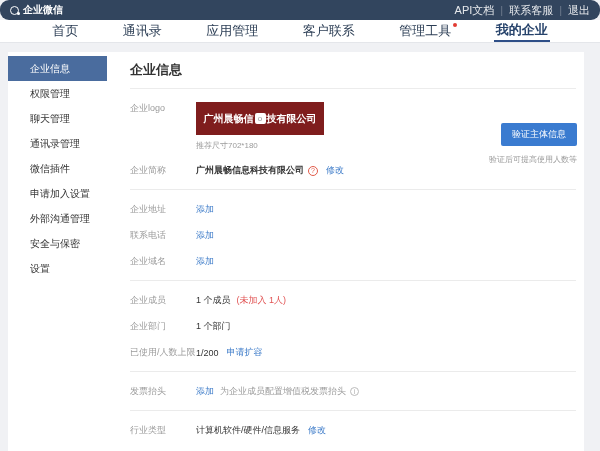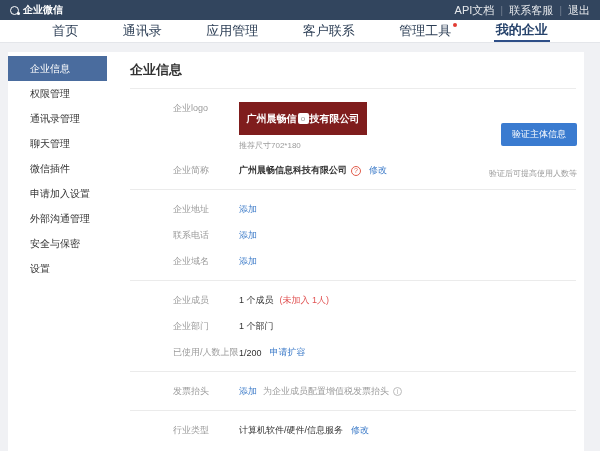--- a/index.html
+++ b/index.html
@@ -2,21 +2,21 @@
 <html><head>
 <meta charset="utf-8">
 <style>
   * { margin:0; padding:0; box-sizing:border-box; }
   html,body { width:600px; height:451px; overflow:hidden;
     font-family:"Liberation Sans","DejaVu Sans",sans-serif; }
   body { background:#f0f1f4; color:#333; }
 
   
   .topbar { height:20px; background:#32455e; display:flex; align-items:center;
-    justify-content:space-between; padding:4px 10px; }
+    justify-content:space-between; padding:4px 10px;border-radius:9px; }
   .brand { display:flex; align-items:center; color:#fff; font-size:10px; font-weight:bold; }
   .brand-icon { width:9px; height:9px; border:1.2px solid #fff; border-radius:50%;
     margin-right:4px; position:relative; }
   .brand-icon i { position:absolute; right:-2px; bottom:-1px; width:3px; height:3px;
     background:#fff; border-radius:50%; }
   .toplinks { display:flex; align-items:center; font-size:11px; color:rgba(255,255,255,.88); }
   .toplinks .sep { color:rgba(255,255,255,.28); margin:0 6px; }
   .toplinks span[data-interactable="true"] { cursor:pointer; }
 
   
@@ -35,21 +35,21 @@
   .sidebar { width:99px; padding-top:4px; flex-shrink:0; }
   .side-item { height:25px; line-height:25px; padding-left:22px; font-size:10px;
     color:#333; cursor:pointer; white-space:nowrap; }
   .side-item.active { background:#4a6c9e; color:#fff; }
 
   .main { flex:1; position:relative; padding:9px 8px 10px 23px; }
   .page-title { font-size:13px; font-weight:bold; color:#333; padding-bottom:9px;
     border-bottom:1px solid #ececec; }
 
   .row { display:flex; align-items:center; margin-top:13px; min-height:13px; }
-  .row-label { width:66px; flex-shrink:0; font-size:9px; color:#9b9b9b; white-space:nowrap;margin-left:43px; }
+  .row-label { width:66px; flex-shrink:0; font-size:9px; color:#9b9b9b; white-space:nowrap; }
   .row-value { font-size:9px; color:#333; display:flex; align-items:center; }
   .bold { font-weight:bold; }
   .link { color:#3e7cc9; cursor:pointer; font-size:9px; }
   .ml { margin-left:8px; }
   .red { color:#e15353; margin-left:6px; }
   .note { color:#9b9b9b; margin-left:6px; }
 
   .divider { border:none; border-top:1px solid #ebebeb; margin:12px 0 0 0; }
 
   
@@ -69,21 +69,21 @@
     justify-content:center; margin-left:4px; cursor:pointer; }
   .info-icon { width:9px; height:9px; border:1px solid #bbb; color:#aaa;
     border-radius:50%; font-size:6.5px; display:inline-flex; align-items:center;
     justify-content:center; margin-left:4px; cursor:pointer; font-style:normal; }
 
   
   .verify { position:absolute; top:71px; right:7px; text-align:right; }
   .verify-btn { background:#3a7bd0; color:#fff; border:none; font-size:9px;
     padding:5px 11px; border-radius:2px; cursor:pointer;
     font-family:"Liberation Sans","DejaVu Sans",sans-serif; }
-  .verify-caption { font-size:8px; color:#9b9b9b; margin-top:22px; }
+  .verify-caption { font-size:8px; color:#9b9b9b; margin-top:8px; }
 </style>
 </head>
 <body>
 
 <div class="topbar" data-interactable="false">
   <div class="brand" data-interactable="false">
     <span class="brand-icon" data-interactable="false">
         <i></i>
       </span>
     <span data-interactable="false">企业微信</span>
@@ -118,22 +118,22 @@
       <span data-interactable="false">我的企业</span>
     </div>
 </div>
 
 <div class="page" data-interactable="false">
   <div class="content" data-interactable="false">
 
     <div class="sidebar" data-interactable="false">
       <div class="side-item active" data-interactable="true">企业信息</div>
       <div class="side-item" data-interactable="true">权限管理</div>
+      <div class="side-item" data-interactable="true">聊天管理</div>
       <div class="side-item" data-interactable="true">通讯录管理</div>
-      <div class="side-item" data-interactable="true">聊天管理</div>
       <div class="side-item" data-interactable="true">微信插件</div>
       <div class="side-item" data-interactable="true">申请加入设置</div>
       <div class="side-item" data-interactable="true">外部沟通管理</div>
       <div class="side-item" data-interactable="true">安全与保密</div>
       <div class="side-item" data-interactable="true">设置</div>
     </div>
 
     <div class="main" data-interactable="false">
       <div class="page-title" data-interactable="false">企业信息</div>
 

